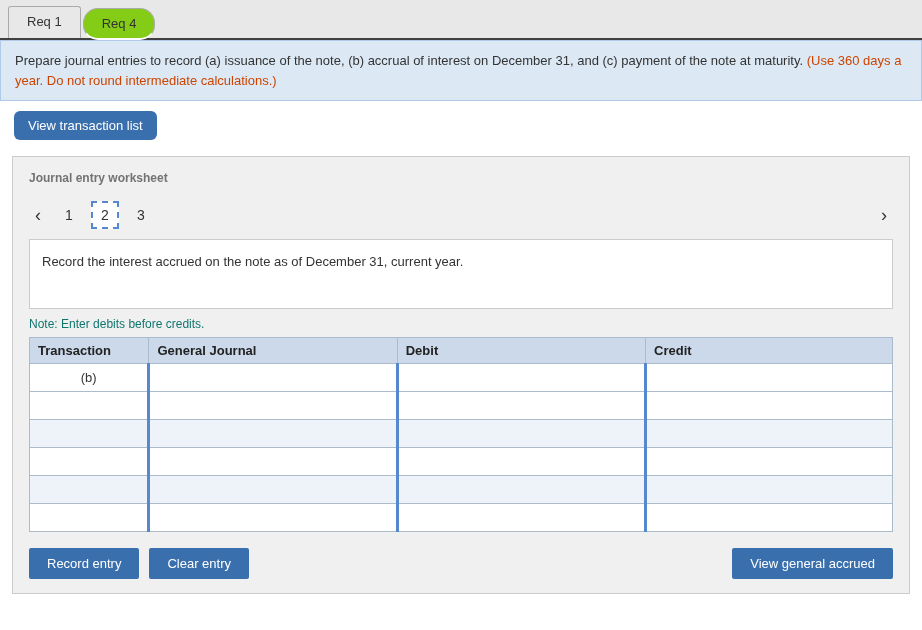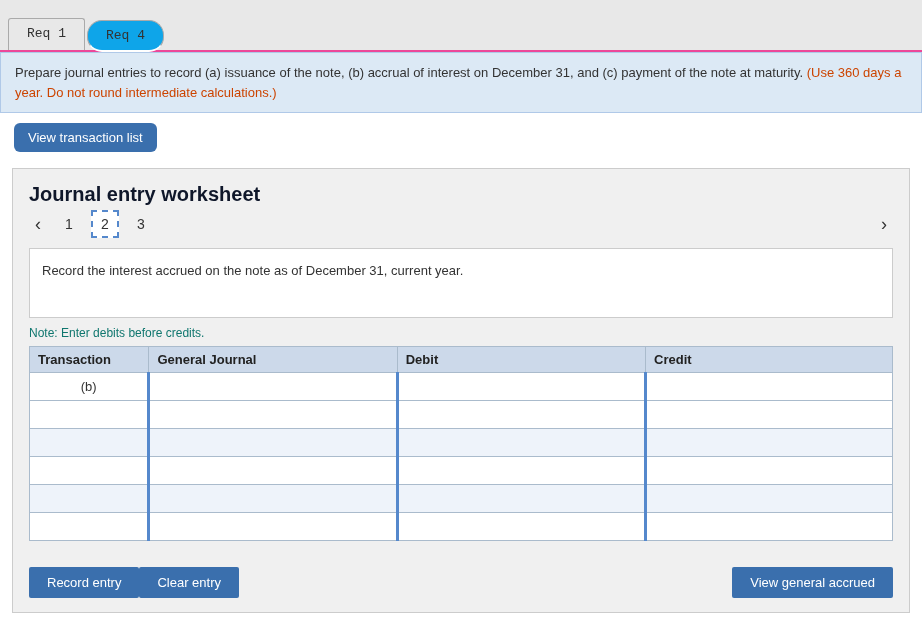--- a/index.html
+++ b/index.html
@@ -8,39 +8,38 @@
       font-size: 13px;
       background: #fff;
       width: 922px;
       min-height: 630px;
       color: #333;
     }
 
     
     .tabs-bar {
       display: flex;
-      border-bottom: 2px solid #ec4899;
+      border-bottom: 2px solid #404040;
       background: #e8e8e8;
-      padding-top: 18px;
+      padding-top: 6px;
       padding-left: 8px;
-      font-family: Liberation Mono, monospace;
     }
     .tab {
       padding: 7px 18px;
       border: 1px solid #aaa;
       border-bottom: none;
       background: #e8e8e8;
       cursor: pointer;
       margin-right: 2px;
       font-size: 13px;
       color: #333;
       border-radius: 3px 3px 0 0;
     }
     .tab.active {
-      background: #0ea5e9;
+      background: #84cc16;
       border-bottom: 2px solid #fff;
       font-weight: normal;
       position: relative;
       bottom: -2px;
       border-radius: 15px;
     }
 
     
     .info-banner {
       background: #dce9f5;
@@ -69,24 +68,24 @@
 
     
     .worksheet-container {
       margin: 6px 12px 12px 12px;
       background: #f0f0f0;
       border: 1px solid #ccc;
       padding: 14px 16px 14px 16px;
     }
 
     .worksheet-title {
-      font-size: 20px;
+      font-size: 12px;
       font-weight: bold;
-      margin-bottom: 4px;
-      color: #0f172a;
+      margin-bottom: 16px;
+      color: #737373;
     }
 
     
     .nav-row {
       display: flex;
       align-items: center;
       margin-bottom: 10px;
       gap: 8px;
     }
     .nav-arrow {
@@ -130,21 +129,21 @@
       color: #0f766e;
       font-size: 12px;
       margin-bottom: 6px;
     }
 
     
     .journal-table {
       width: 100%;
       border-collapse: collapse;
       font-size: 13px;
-      margin-bottom: 26px;
+      margin-bottom: 16px;
     }
     .journal-table th {
       background: #ccd9ea;
       border: 1px solid #aabbcc;
       padding: 5px 8px;
       text-align: left;
       font-weight: bold;
       color: #222;
     }
     .journal-table th.left { text-align: left; }
@@ -185,20 +184,21 @@
     }
     
     .journal-table td.has-indicator {
       border-left: 3px solid #5588cc;
     }
 
     
     .buttons-row {
       display: flex;
       align-items: center;
+      gap: 10px;
     }
     .btn-action {
       background: #3a6fad;
       color: #fff;
       padding: 8px 18px;
       font-size: 13px;
       cursor: pointer;
       border: none;
       border-radius: 2px;
     }

